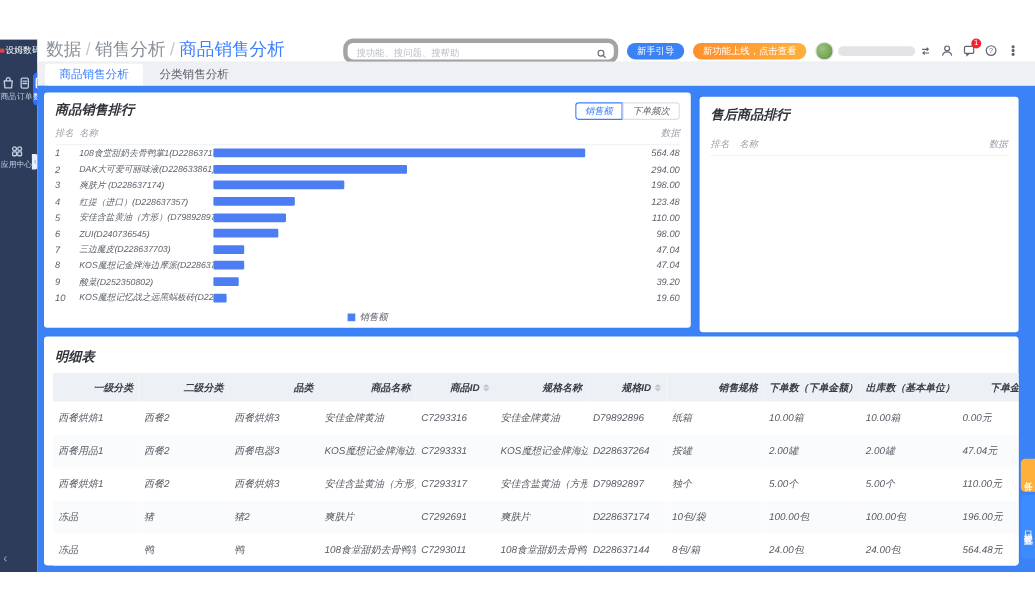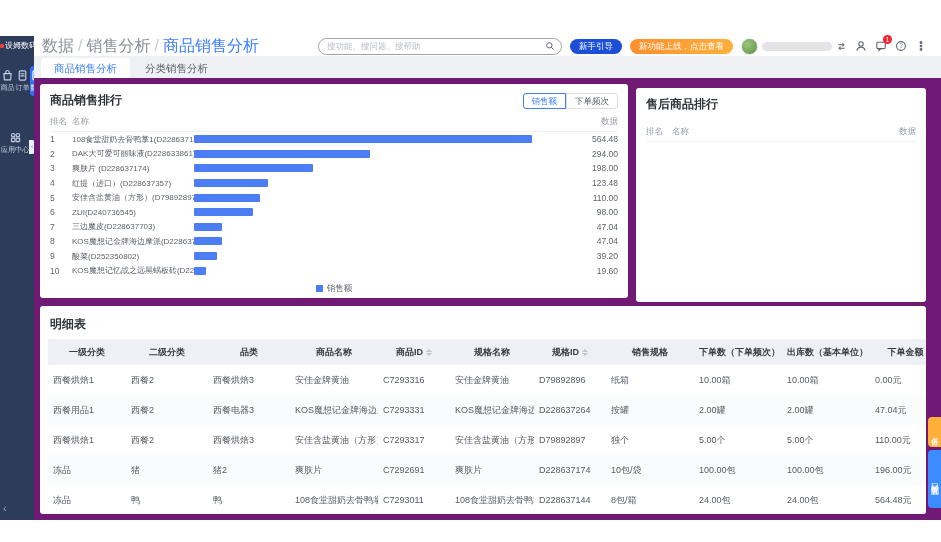--- a/index.html
+++ b/index.html
@@ -19,38 +19,38 @@
   .s-bottom{margin-top:24px;}
   .edge-handle{position:absolute;left:29px;top:104px;width:6px;height:14px;background:#e8f0fe;border-radius:0 3px 3px 0;color:#7da7e8;font-size:8px;line-height:14px;text-align:center;}
   .collapse{position:absolute;left:3px;bottom:6px;color:#93a9cc;font-size:11px;}
 
   
   .header{position:absolute;left:34px;top:0;right:0;height:20px;background:#fff;border-bottom:1px solid #f0f1f4;}
   .crumbs{position:absolute;left:8px;top:0;height:20px;line-height:20px;font-size:16px;color:#8a8f99;white-space:nowrap;}
   .crumbs .sep{margin:0 4px;color:#c5c8cf;}
   .crumbs .cur{color:#3d7fff;}
   .h-right{position:absolute;right:14px;top:0;height:20px;display:flex;align-items:center;gap:8px;}
-  .searchbox{display:flex;align-items:center;width:230px;height:15px;border:1px solid #a3a3a3;border-radius:9px;padding:0 6px;background:#fff;}
+  .searchbox{display:flex;align-items:flex-end;width:230px;height:15px;border:4px solid #a3a3a3;border-radius:9px;padding:0 6px;background:#fff;}
   .searchbox input{flex:1;border:none;outline:none;font-size:8.5px;color:#666;background:transparent;min-width:0;}
   .searchbox input::placeholder{color:#b9bdc6;}
   .pill{height:15px;line-height:15px;border-radius:8px;font-size:8.5px;color:#fff;padding:0 9px;white-space:nowrap;cursor:pointer;}
-  .pill.blue{background:#1d4ed8;}
+  .pill.blue{background:#3b82f6;}
   .pill.orange{background:linear-gradient(90deg,#ff8f2e,#ffb03a);}
   .userbox{display:flex;align-items:center;gap:4px;}
   .avatar{width:15px;height:15px;border-radius:50%;background:radial-gradient(circle at 35% 35%,#9cc57a,#5d8f45);border:1px solid #e3e6ec;}
   .nameblur{width:70px;height:9px;border-radius:5px;background:#e4e4e6;}
   .h-ic{position:relative;color:#5f6672;display:flex;align-items:center;cursor:pointer;}
   .h-ic svg{stroke:currentColor;display:block;}
   .badge{position:absolute;top:-5px;right:-5px;background:#f5222d;color:#fff;font-size:7px;line-height:9px;height:9px;min-width:5px;padding:0 2px;border-radius:5px;text-align:center;}
 
   
   .tabbar{position:absolute;left:34px;top:20px;right:0;height:22px;background:#eef0f4;display:flex;align-items:flex-end;padding-left:7px;gap:2px;box-sizing:border-box;}
   .tab{height:20px;line-height:20px;padding:0 13px;font-size:10.5px;color:#5a5f69;border-radius:3px 3px 0 0;cursor:pointer;}
   .tab.active{background:#fff;color:#3d7fff;}
-  .content{position:absolute;left:34px;top:42px;right:0;bottom:0;background:#701a75;}
+  .content{position:absolute;left:34px;top:42px;right:0;bottom:0;background:#3b82f6;font-style:italic;}
   .card{position:absolute;background:#fff;border-radius:3px;box-shadow:0 0 2px rgba(20,40,80,.04);}
   .p-title{font-size:12px;font-weight:bold;color:#2f3338;}
 
   
   .panel1{left:6px;top:6px;width:588px;height:214px;padding:8px 10px;box-sizing:border-box;}
   .p1-head{display:flex;align-items:center;justify-content:space-between;}
   .tgl{display:flex;}
   .tgl-btn{height:16px;line-height:14px;box-sizing:border-box;padding:0 8px;font-size:8.5px;border:1px solid #dcdfe6;color:#5a5f69;background:#fff;cursor:pointer;}
   .tgl-btn:first-child{border-radius:3px 0 0 3px;}
   .tgl-btn:last-child{border-radius:0 3px 3px 0;border-left:none;}
@@ -72,21 +72,21 @@
   .panel2{left:602px;top:10px;width:290px;height:214px;padding:8px 10px;box-sizing:border-box;}
   .p2-head{display:flex;align-items:center;height:18px;margin-top:10px;border-bottom:1px solid #f1f2f5;color:#979ca6;font-size:8.5px;}
   .p2-rank{width:26px;}
   .p2-name{flex:1;}
   .p2-val{text-align:right;}
 
   
   .detail{left:6px;top:228px;width:886px;height:208px;padding:8px;box-sizing:border-box;overflow:hidden;}
   .detail .p-title{margin:2px 0 6px 2px;}
   table.dt{width:870px;border-collapse:collapse;table-layout:fixed;}
-  .dt th{background:#edf0f5;height:26px;font-size:9px;font-weight:bold;color:#383c43;text-align:center;padding:0 5px;overflow:hidden;white-space:nowrap;}
+  .dt th{background:#edf0f5;height:26px;font-size:9px;font-weight:bold;color:#383c43;text-align:right;padding:0 5px;overflow:hidden;white-space:nowrap;}
   .dt td{height:30px;font-size:9px;color:#565b63;padding:0 5px;overflow:hidden;white-space:nowrap;background:#fff;}
   .dt tr.alt td{background:#fafbfd;}
   .sort{display:inline-block;vertical-align:middle;margin-left:3px;}
   .sort i{display:block;width:0;height:0;border-left:3px solid transparent;border-right:3px solid transparent;}
   .sort .up{border-bottom:3px solid #c0c4cc;margin-bottom:1px;}
   .sort .dn{border-top:3px solid #c0c4cc;}
 
   
   .float-tab{position:absolute;right:0;color:#fff;writing-mode:vertical-rl;text-align:center;font-size:8px;letter-spacing:1px;border-radius:4px 0 0 4px;cursor:pointer;}
   .float-orange{top:417px;width:13px;height:30px;background:#ffb03a;line-height:13px;}
@@ -368,21 +368,21 @@
           <thead>
               <tr id="dt-head">
                 <th style="width: 68px;">一级分类</th>
                 <th style="width: 72px;">二级分类</th>
                 <th style="width: 72px;">品类</th>
                 <th style="width: 78px; margin-left: 41px;">商品名称</th>
                 <th style="width: 62px;">商品ID<span class="sort"><i class="up"></i><i class="dn"></i></span></th>
                 <th style="width: 74px;">规格名称</th>
                 <th style="width: 62px;">规格ID<span class="sort"><i class="up"></i><i class="dn"></i></span></th>
                 <th style="width: 78px;">销售规格</th>
-                <th style="width: 78px;">下单数（下单频次）</th>
+                <th style="width: 78px;">下单数（下单金额）</th>
                 <th style="width: 78px;">出库数（基本单位）</th>
                 <th style="width: 70px;">下单金额<span class="sort"><i class="up"></i><i class="dn"></i></span></th>
               </tr>
             </thead>
           <tbody id="dt-body">
               <tr>
                 <td>西餐烘焙1</td>
                 <td>西餐2</td>
                 <td>西餐烘焙3</td>
                 <td>安佳金牌黄油</td>

